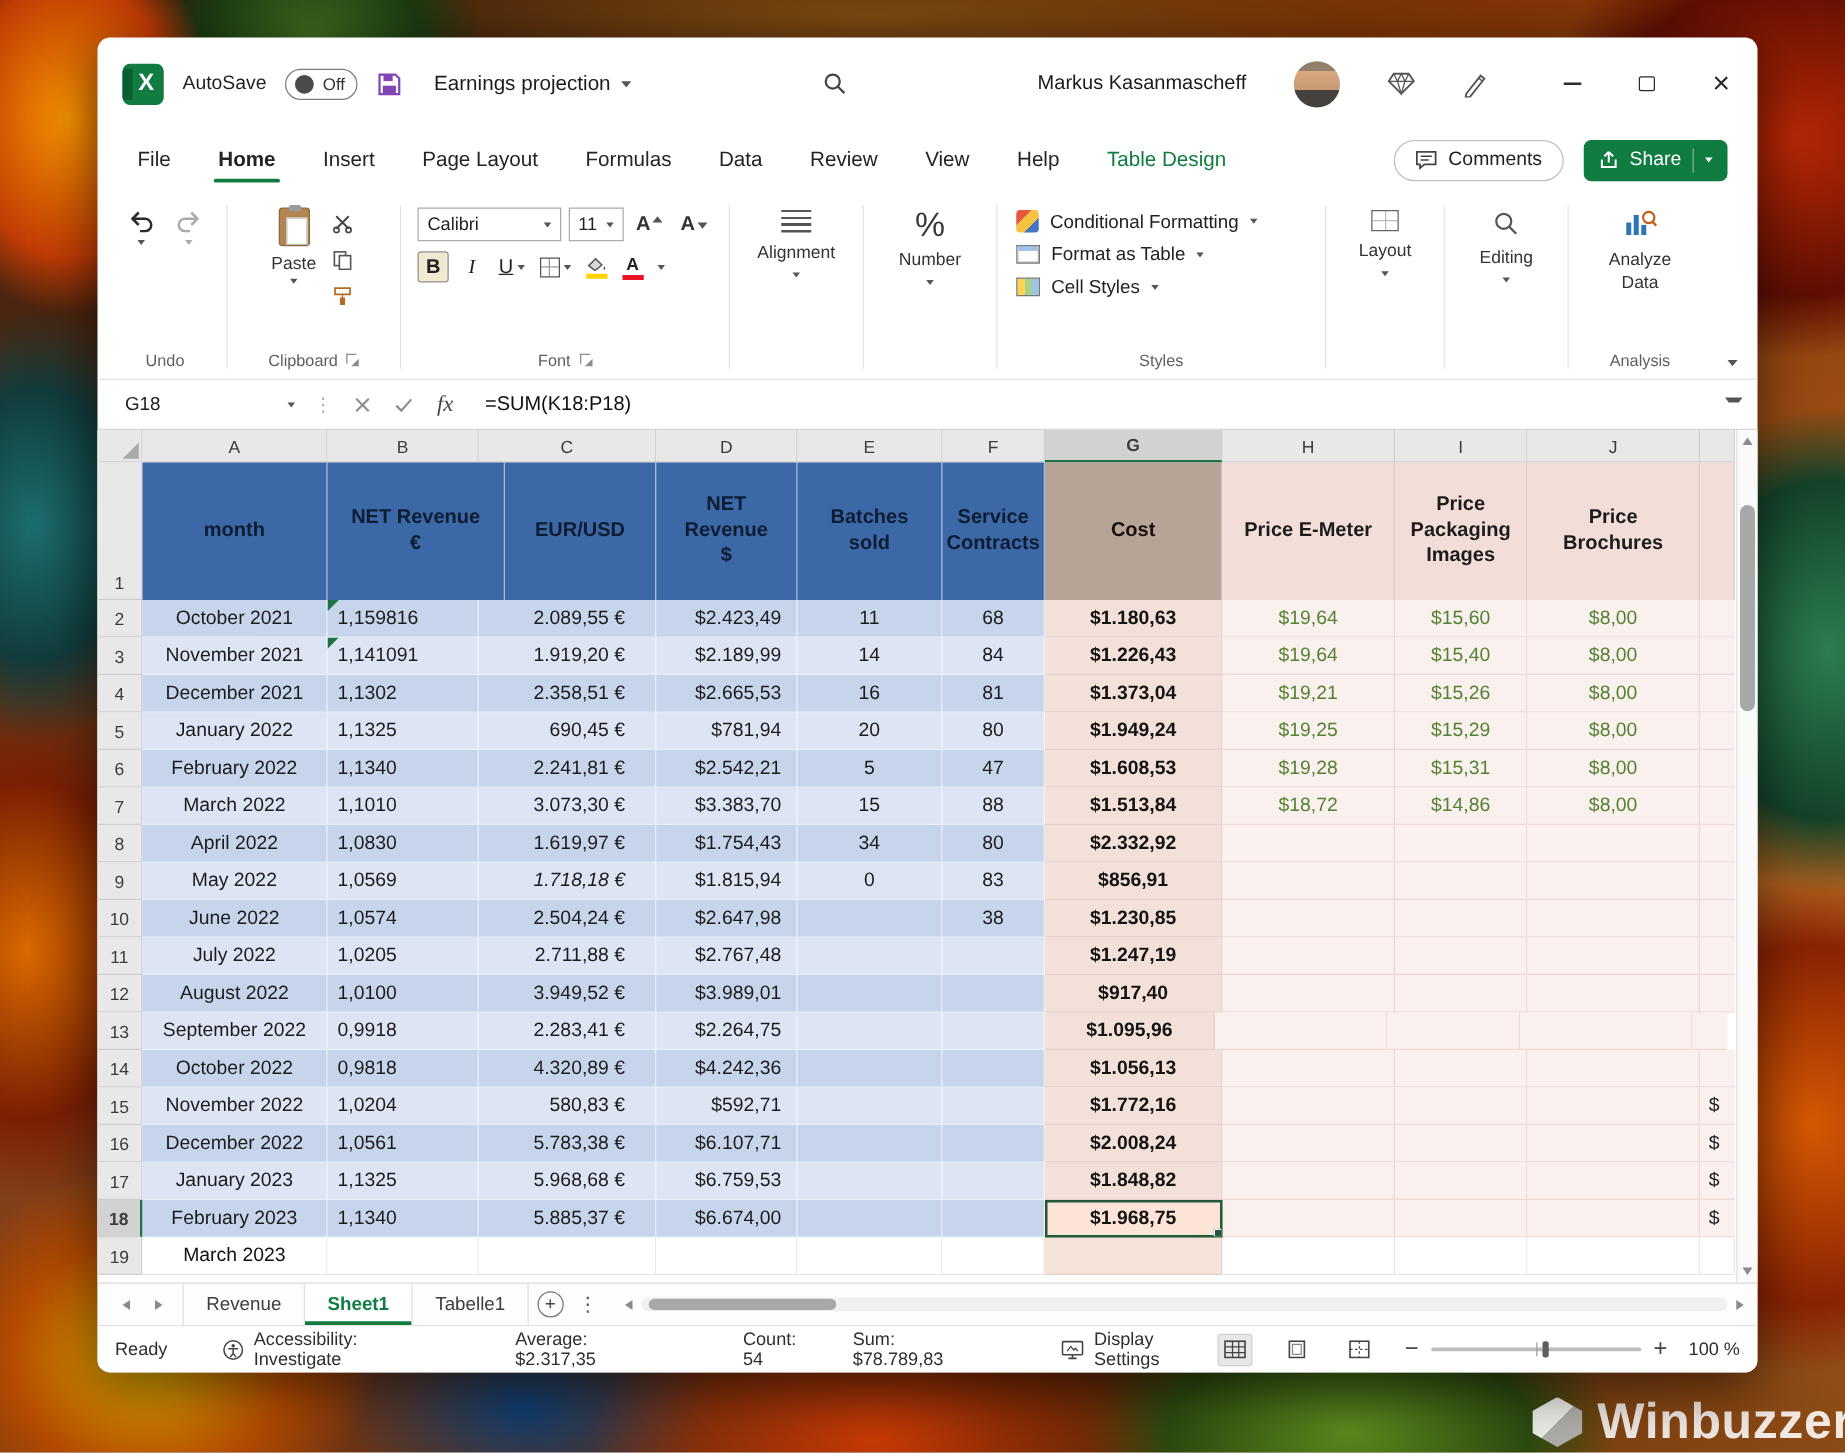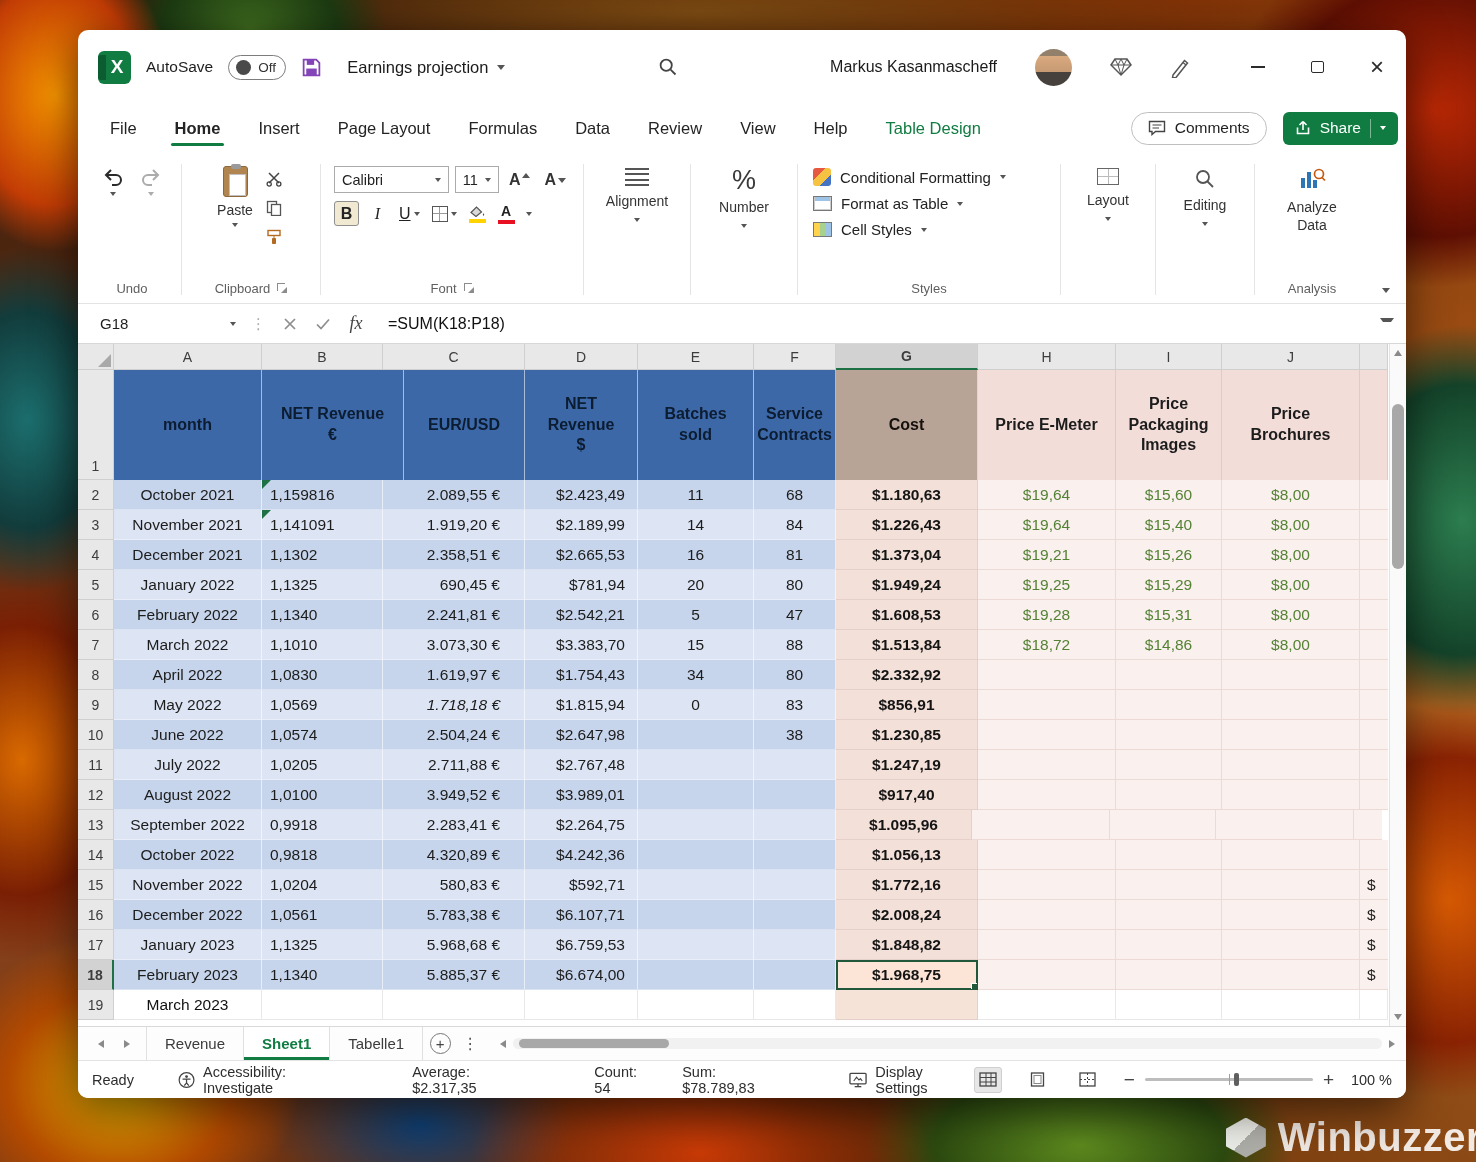--- a/index.html
+++ b/index.html
@@ -53,21 +53,21 @@
 .btn-max i{display:block;width:13px;height:12px;border:1.6px solid #2b2b2b;border-radius:2px}
 .btn-close{font-size:24px;color:#2b2b2b;line-height:1}
 .icon-btn{cursor:pointer;display:flex;align-items:center;justify-content:center}
 
 
 .chev{width:0;height:0;border-left:4.5px solid transparent;border-right:4.5px solid transparent;border-top:5px solid #555;display:inline-block}
 .chev.white{border-top-color:#fff}
 .chev.small{border-left-width:3.5px;border-right-width:3.5px;border-top-width:4px}
 
 
-.menubar{height:48px;flex:none;display:flex;align-items:center;padding:0 8px 0 30px;gap:0}
+.menubar{height:48px;flex:none;display:flex;align-items:center;padding:0 24px 0 30px;gap:0}
 .menu-tabs{display:flex;align-items:center;gap:34px}
 .menu-tab{font-size:16.5px;color:#242424;position:relative;padding:12px 2px;cursor:pointer;white-space:nowrap}
 .menu-tab.active{font-weight:700}
 .menu-tab.active:after{content:'';position:absolute;left:-2px;right:-2px;bottom:4px;height:3px;background:#107C41;border-radius:2px}
 .menu-tab.contextual{color:#107C41}
 .menubar-right{margin-left:auto;display:flex;align-items:center;gap:16px}
 .comments-btn{height:33px;border:1px solid #bfbfbf;border-radius:17px;display:flex;align-items:center;gap:9px;padding:0 16px;font-size:15.5px;color:#1f1f1f;cursor:pointer;background:#fff}
 .share-btn{height:33px;background:#107C41;border-radius:6px;display:flex;align-items:center;gap:9px;padding:0 12px;color:#fff;font-size:15.5px;cursor:pointer}
 .share-btn .div{width:1px;height:19px;background:rgba(255,255,255,.45)}
 

